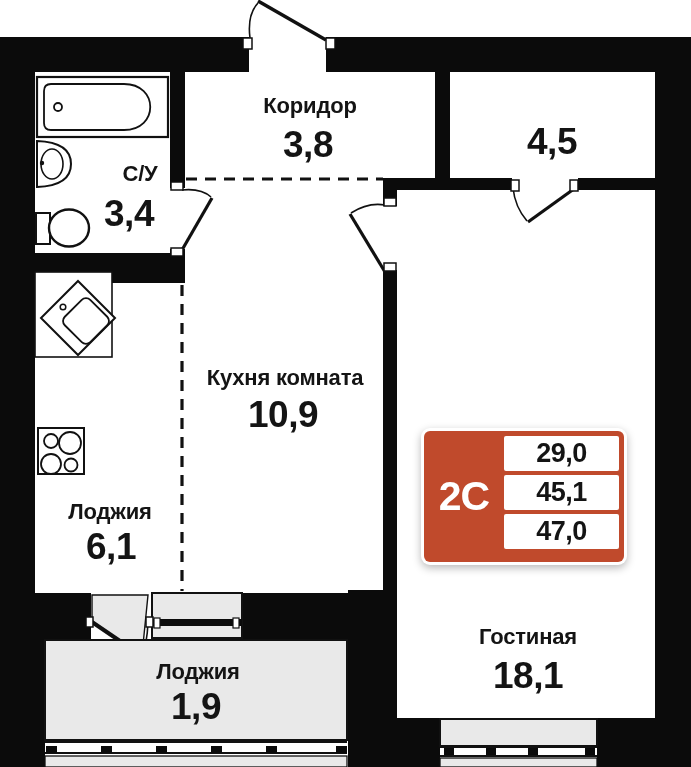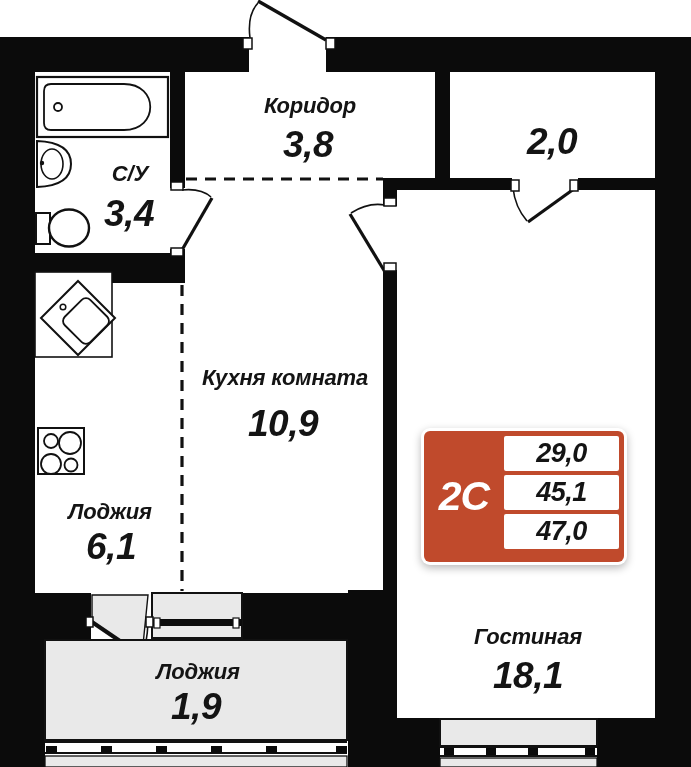--- a/index.html
+++ b/index.html
@@ -1,17 +1,17 @@
 <!DOCTYPE html>
 <html><head>
 <meta charset="utf-8">
 <style>
   html,body{margin:0;padding:0;background:#ffffff;}
   body{font-family:"Liberation Sans",sans-serif;}
-  .plan{position:relative;width:691px;height:767px;background:#ffffff;overflow:hidden;font-style:italic;}
+  .plan{position:relative;width:691px;height:767px;background:#ffffff;overflow:hidden;}
   .plan svg{position:absolute;left:0;top:0;}
   .lbl{position:absolute;transform:translate(-50%,-50%);font-weight:700;color:#141414;
        white-space:nowrap;line-height:1;}
   .lbl.name{font-size:22px;letter-spacing:-0.2px;}
   .lbl.area{font-size:37px;letter-spacing:-0.5px;}
   .badge{position:absolute;left:421px;top:428px;width:206px;height:137px;
          background:#ffffff;border-radius:9px;padding:3px;box-sizing:border-box;
          box-shadow:0 3px 8px rgba(0,0,0,0.28);}
   .badge-inner{width:100%;height:100%;background:#c04a2c;border-radius:6px;display:flex;}
   .badge-type{width:80px;display:flex;align-items:center;justify-content:center;
@@ -154,27 +154,27 @@
       <circle cx="51" cy="441" r="7" stroke-width="1.8"></circle>
       <circle cx="70" cy="443" r="11" stroke-width="1.8"></circle>
       <circle cx="51" cy="464" r="10" stroke-width="1.8"></circle>
       <circle cx="71" cy="465" r="6.5" stroke-width="1.8"></circle>
     </g>
   </svg>
 
   <div class="lbl name" style="left:310px;top:106px">Коридор</div>
   <div class="lbl area" style="left:308px;top:144px">3,8</div>
 
-  <div class="lbl area" style="left:552px;top:141px">2,0</div>
+  <div class="lbl area" style="left:552px;top:141px">4,5</div>
 
-  <div class="lbl name" style="left:130px;top:174px">С/У</div>
+  <div class="lbl name" style="left:140px;top:174px">С/У</div>
   <div class="lbl area" style="left:129px;top:213px">3,4</div>
 
   <div class="lbl name" style="left:285px;top:378px">Кухня комната</div>
-  <div class="lbl area" style="left:283px;top:423px">10,9</div>
+  <div class="lbl area" style="left:283px;top:414px">10,9</div>
 
   <div class="lbl name" style="left:110px;top:512px">Лоджия</div>
   <div class="lbl area" style="left:111px;top:546px">6,1</div>
 
   <div class="lbl name" style="left:198px;top:672px">Лоджия</div>
   <div class="lbl area" style="left:196px;top:706px">1,9</div>
 
   <div class="lbl name" style="left:528px;top:637px">Гостиная</div>
   <div class="lbl area" style="left:528px;top:675px">18,1</div>
 

